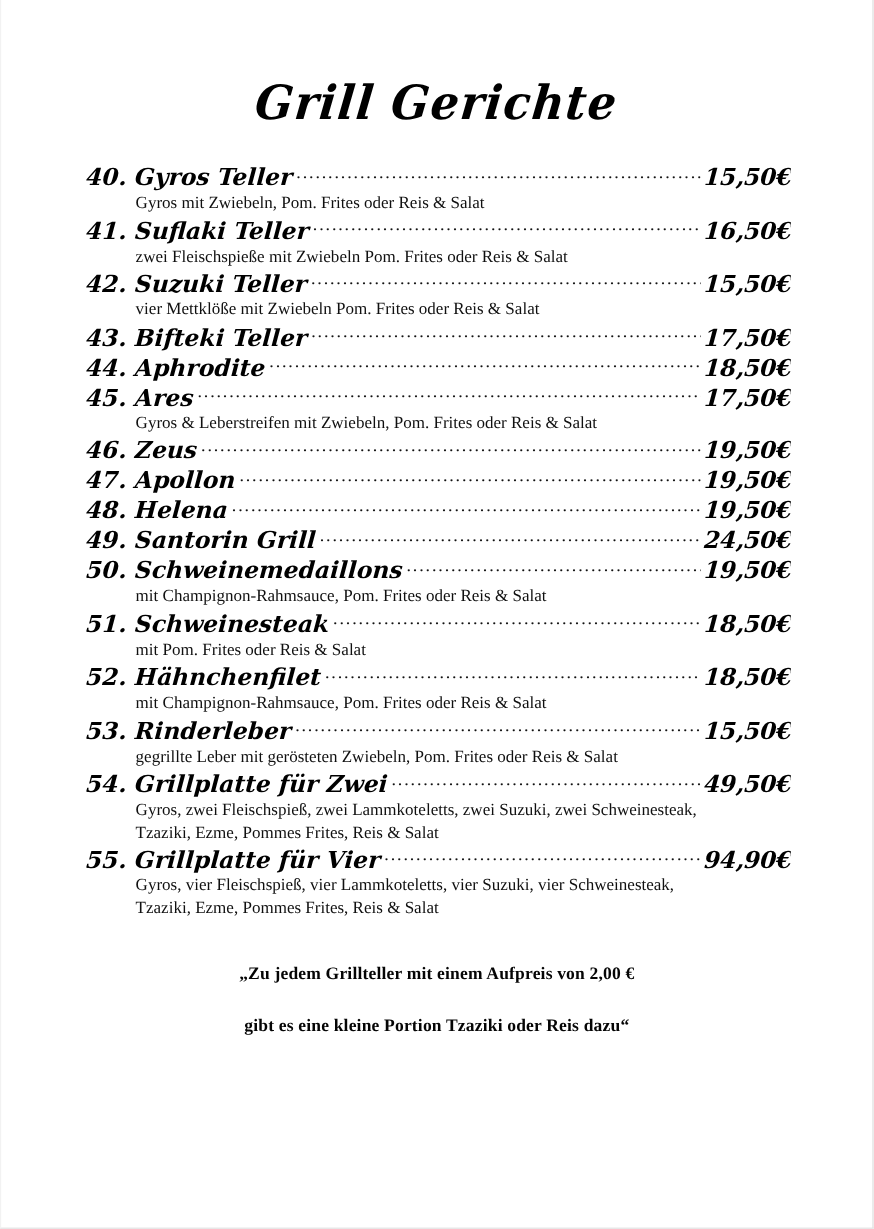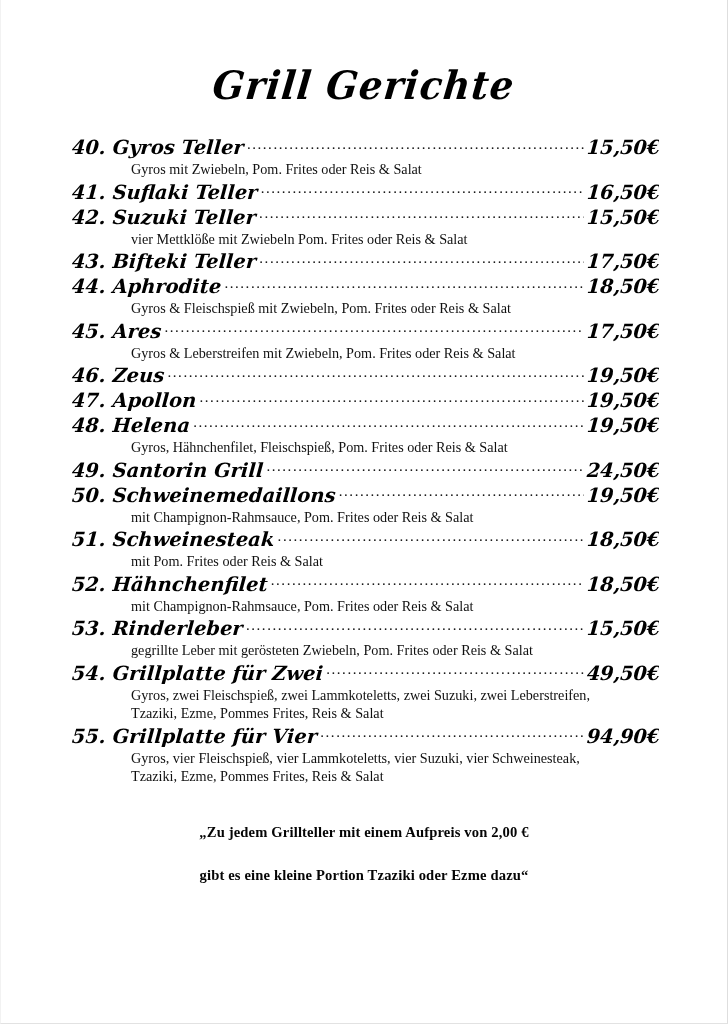--- a/index.html
+++ b/index.html
@@ -100,21 +100,21 @@
     color: #111;
     white-space: nowrap;
     overflow: hidden;
     display: block;
   }
   .item-desc {
     font-family: "Liberation Serif", "DejaVu Serif", serif;
     font-size: 14.2px;
     line-height: 18.5px;
     color: #101010;
-    margin: 0 0 1px 60px;
+    margin: 0 0 1px 42px;
     padding: 0;
   }
   .item-desc .desc-line { display: block; }
 
   
   .footer-note {
     margin-top: 38px;
     text-align: center;
     padding: 0 80px;
   }
@@ -147,20 +147,23 @@
         <div class="item-desc">
           <span class="desc-line">Gyros mit Zwiebeln, Pom. Frites oder Reis &amp; Salat</span>
         </div>
       </div>
       <div class="item">
         <div class="item-line">
           <span class="item-name">41. Suflaki Teller</span>
           <span class="leader"></span>
           <span class="item-price">16,50€</span>
         </div>
+        <div class="item-desc">
+          <span class="desc-line">zwei Fleischspieße mit Zwiebeln Pom. Frites oder Reis &amp; Salat</span>
+        </div>
       </div>
       <div class="item">
         <div class="item-line">
           <span class="item-name">42. Suzuki Teller</span>
           <span class="leader"></span>
           <span class="item-price">15,50€</span>
         </div>
         <div class="item-desc">
           <span class="desc-line">vier Mettklöße mit Zwiebeln Pom. Frites oder Reis &amp; Salat</span>
         </div>
@@ -171,23 +174,20 @@
           <span class="leader"></span>
           <span class="item-price">17,50€</span>
         </div>
       </div>
       <div class="item">
         <div class="item-line">
           <span class="item-name">44. Aphrodite</span>
           <span class="leader"></span>
           <span class="item-price">18,50€</span>
         </div>
-        <div class="item-desc">
-          <span class="desc-line">Gyros &amp; Fleischspieß mit Zwiebeln, Pom. Frites oder Reis &amp; Salat</span>
-        </div>
       </div>
       <div class="item">
         <div class="item-line">
           <span class="item-name">45. Ares</span>
           <span class="leader"></span>
           <span class="item-price">17,50€</span>
         </div>
         <div class="item-desc">
           <span class="desc-line">Gyros &amp; Leberstreifen mit Zwiebeln, Pom. Frites oder Reis &amp; Salat</span>
         </div>
@@ -205,23 +205,20 @@
           <span class="leader"></span>
           <span class="item-price">19,50€</span>
         </div>
       </div>
       <div class="item">
         <div class="item-line">
           <span class="item-name">48. Helena</span>
           <span class="leader"></span>
           <span class="item-price">19,50€</span>
         </div>
-        <div class="item-desc">
-          <span class="desc-line">Gyros, Hähnchenfilet, Fleischspieß, Pom. Frites oder Reis &amp; Salat</span>
-        </div>
       </div>
       <div class="item">
         <div class="item-line">
           <span class="item-name">49. Santorin Grill</span>
           <span class="leader"></span>
           <span class="item-price">24,50€</span>
         </div>
       </div>
       <div class="item">
         <div class="item-line">
@@ -263,35 +260,35 @@
           <span class="desc-line">gegrillte Leber mit gerösteten Zwiebeln, Pom. Frites oder Reis &amp; Salat</span>
         </div>
       </div>
       <div class="item">
         <div class="item-line">
           <span class="item-name">54. Grillplatte für Zwei</span>
           <span class="leader"></span>
           <span class="item-price">49,50€</span>
         </div>
         <div class="item-desc">
-          <span class="desc-line">Gyros, zwei Fleischspieß, zwei Lammkoteletts, zwei Suzuki, zwei Leberstreifen,</span>
+          <span class="desc-line">Gyros, zwei Fleischspieß, zwei Lammkoteletts, zwei Suzuki, zwei Schweinesteak,</span>
           <span class="desc-line">Tzaziki, Ezme, Pommes Frites, Reis &amp; Salat</span>
         </div>
       </div>
       <div class="item">
         <div class="item-line">
           <span class="item-name">55. Grillplatte für Vier</span>
           <span class="leader"></span>
           <span class="item-price">94,90€</span>
         </div>
         <div class="item-desc">
           <span class="desc-line">Gyros, vier Fleischspieß, vier Lammkoteletts, vier Suzuki, vier Schweinesteak,</span>
           <span class="desc-line">Tzaziki, Ezme, Pommes Frites, Reis &amp; Salat</span>
         </div>
       </div>
     </div>
 
   <div class="footer-note" id="footer-note">
       <span class="note-line">„Zu jedem Grillteller mit einem Aufpreis von 2,00 €</span>
-      <span class="note-line">gibt es eine kleine Portion Tzaziki oder Ezme dazu“</span>
+      <span class="note-line">gibt es eine kleine Portion Tzaziki oder Reis dazu“</span>
     </div>
 
 </div>
 
 </body></html>

